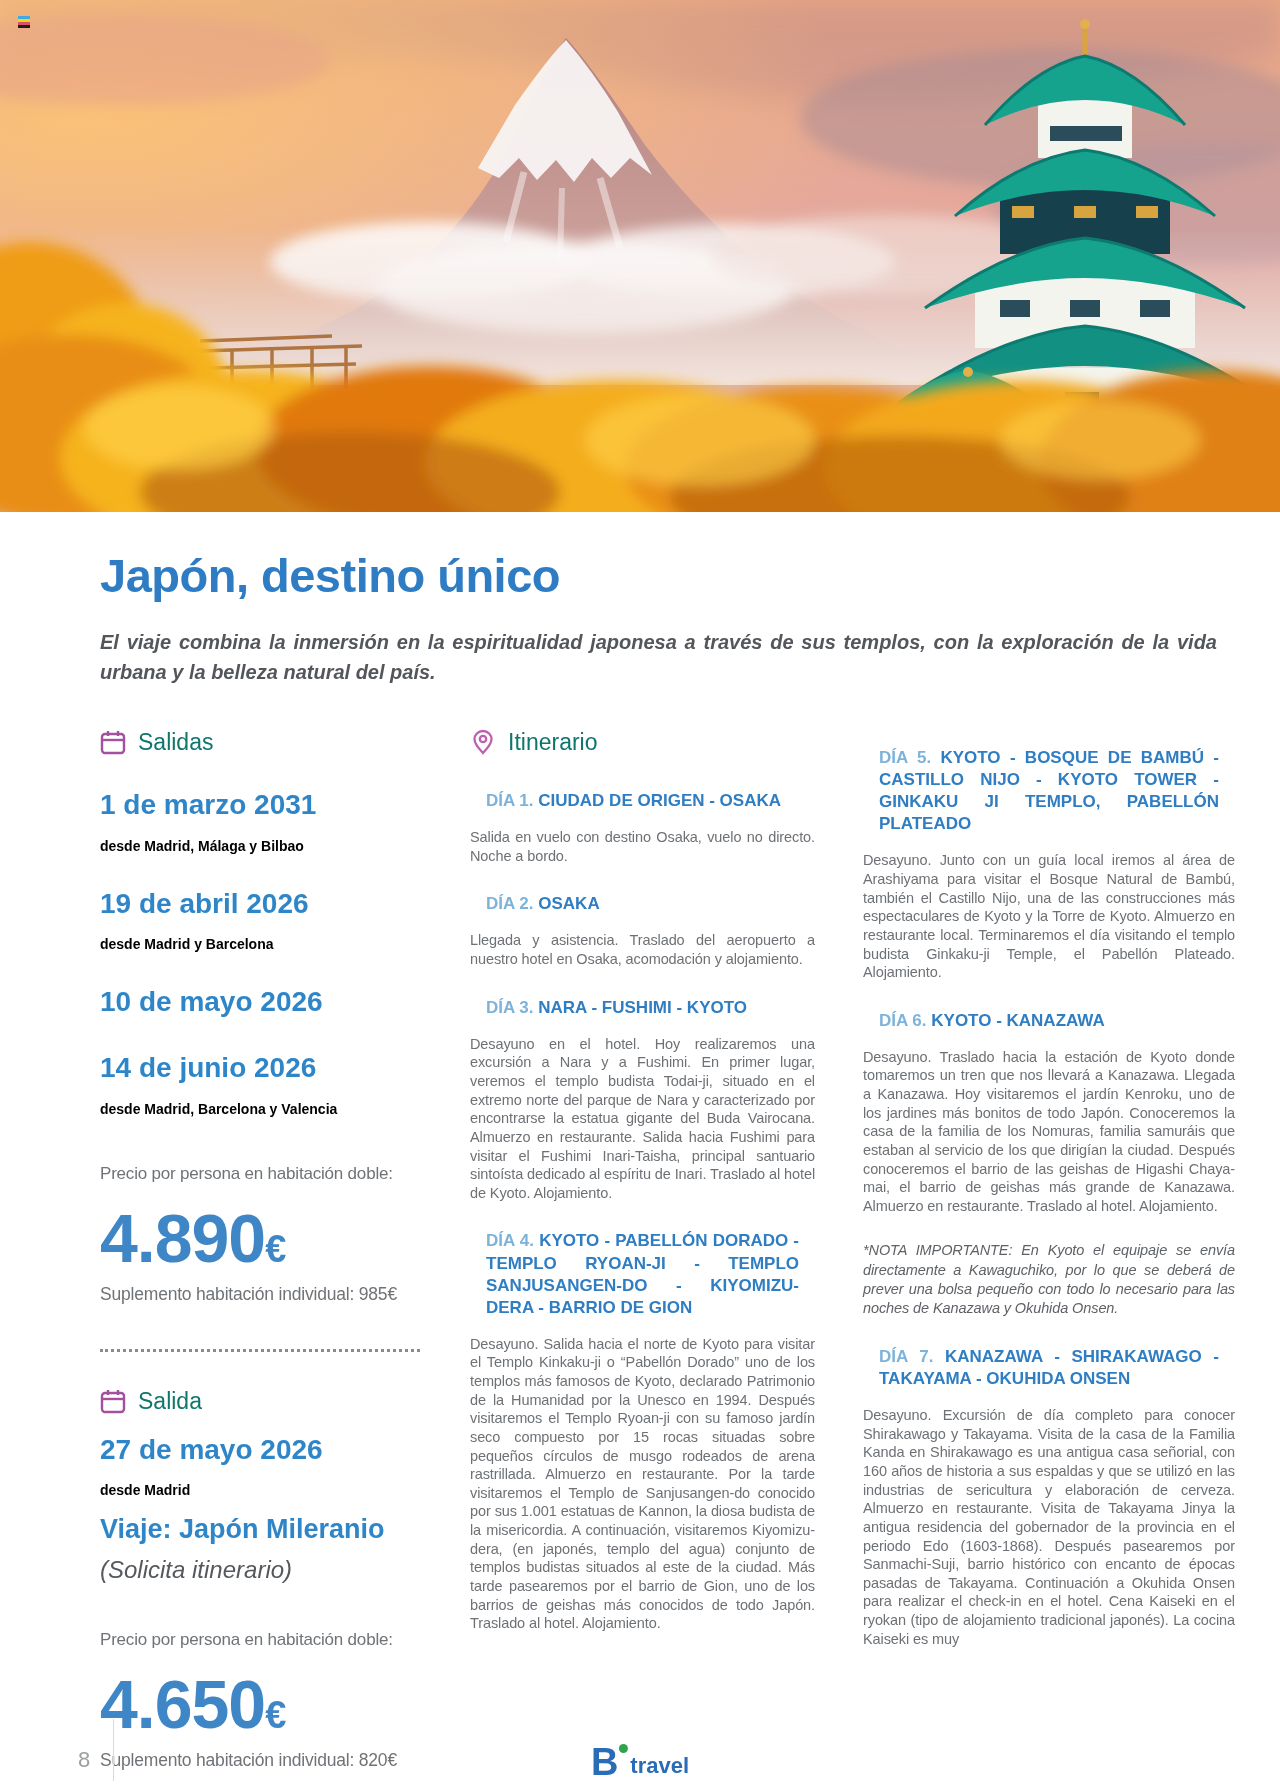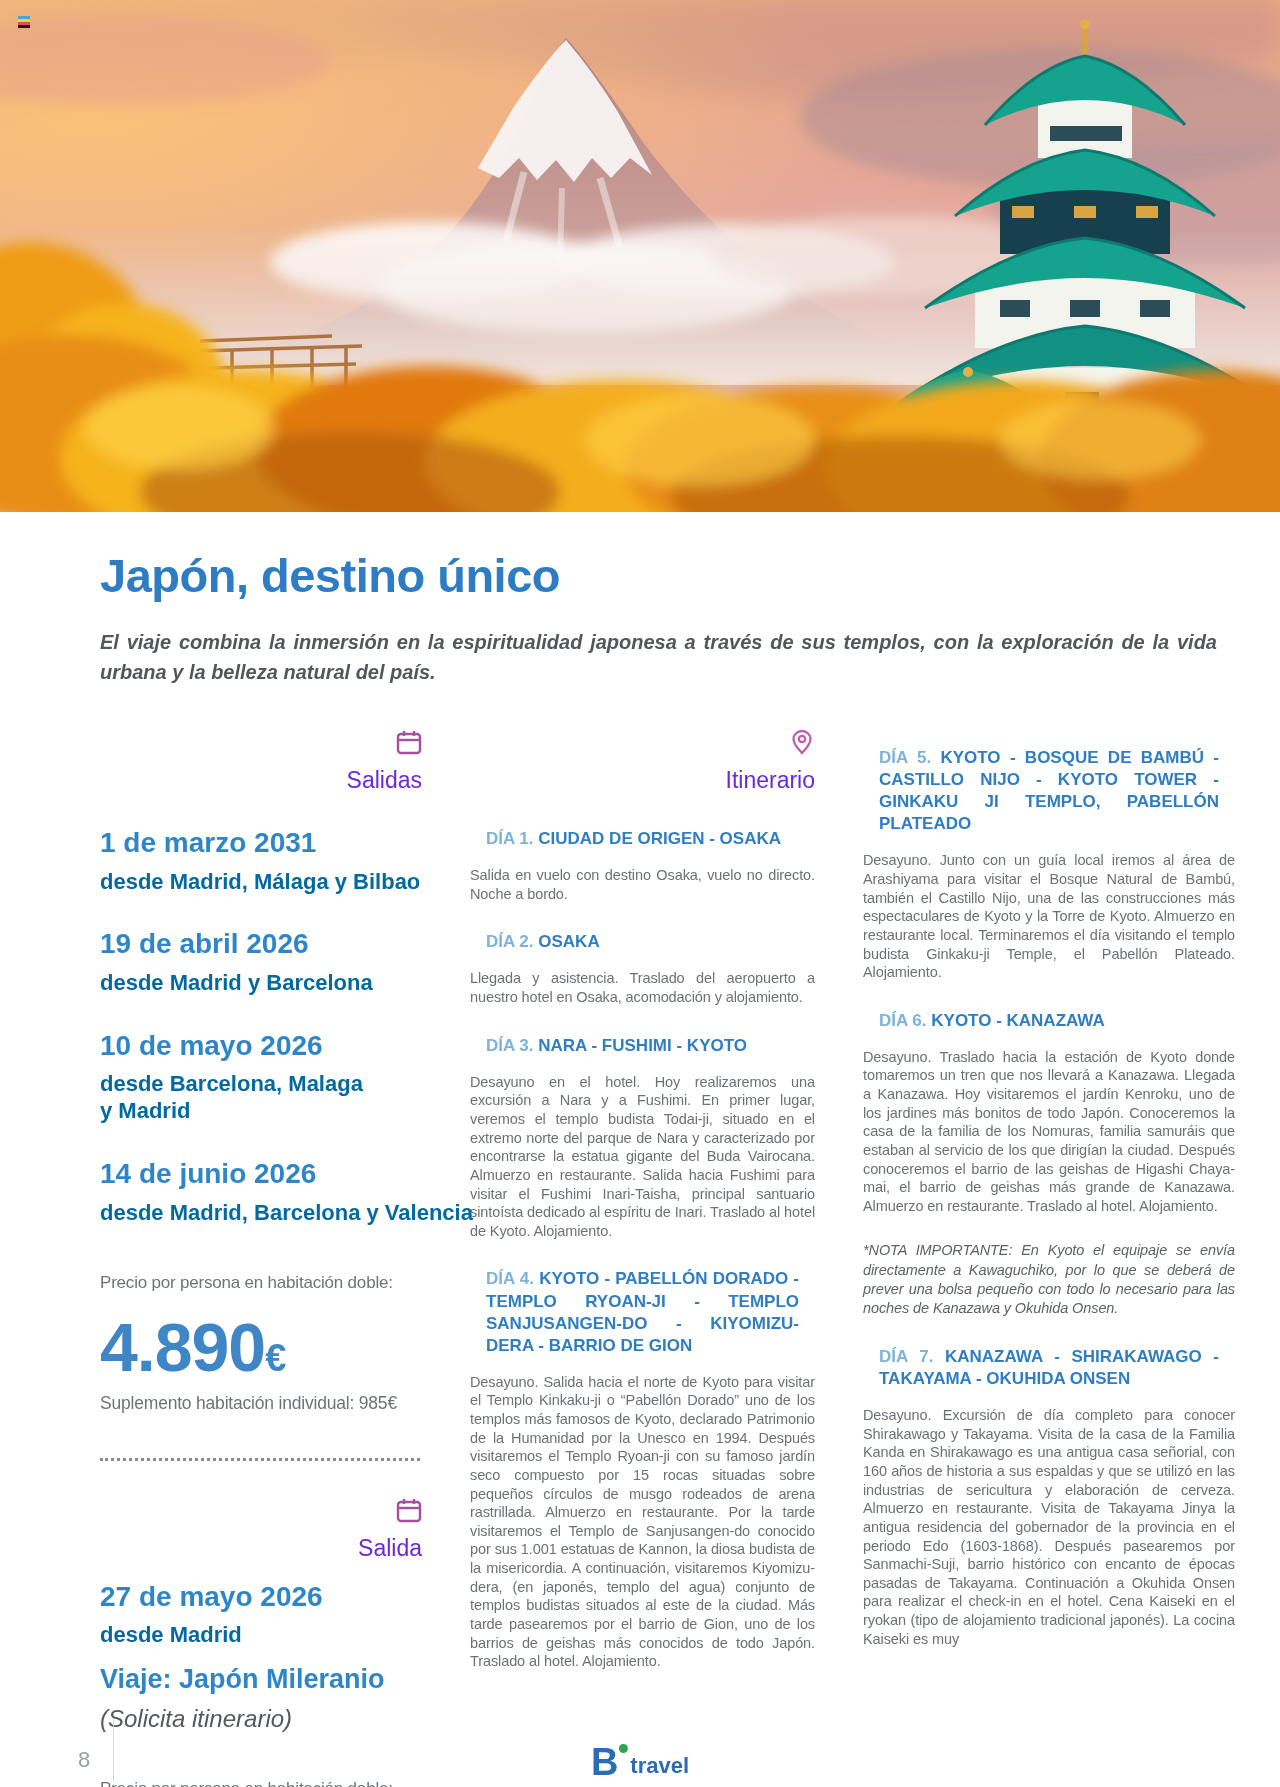--- a/index.html
+++ b/index.html
@@ -18,27 +18,27 @@
 
   
   .content{padding:0 63px 0 100px;}
   h1.title{margin:36px 0 0 0;font-size:47px;font-weight:bold;color:#2e7cc4;letter-spacing:-0.5px;}
   .intro{margin:24px 0 0 0;font-size:20px;font-weight:bold;font-style:italic;color:#53565a;
          line-height:1.5;text-align:justify;}
 
   .columns{display:grid;grid-template-columns:322px 345px 372px;column-gap:48px;margin-top:42px;}
 
   
-  .sec-label{display:flex;align-items:flex-end;gap:12px;font-size:23px;color:#6d28d9;flex-direction:column;}
+  .sec-label{display:flex;align-items:flex-start;gap:12px;font-size:23px;color:#0f766e;}
   .sec-label svg{flex:0 0 auto;}
 
   
   .dep{margin-top:32px;}
   .dep-date{font-size:28px;font-weight:bold;color:#2e86c8;line-height:1.2;}
-  .dep-from{font-size:22px;font-weight:bold;color:#0369a1;line-height:1.22;margin-top:9px;white-space:pre;}
+  .dep-from{font-size:14px;font-weight:bold;color:#000000;line-height:1.22;margin-top:16px;white-space:pre;}
   .price-label{margin-top:46px;font-size:17px;color:#6f7377;white-space:nowrap;letter-spacing:-0.2px;}
   .price{margin-top:20px;font-size:68px;font-weight:bold;color:#3f86c7;line-height:1;letter-spacing:-1px;}
   .price .eur{font-size:38px;font-weight:bold;}
   .supp{margin-top:12px;font-size:17.5px;color:#6f7377;white-space:nowrap;letter-spacing:-0.2px;}
   .dots{border-bottom:3px dotted #8f8798;margin:44px 2px 36px 0;}
   .dep2-date{margin-top:18px;}
   .trip{margin-top:14px;font-size:27px;font-weight:bold;color:#2e86c8;line-height:1.2;}
   .solicit{margin-top:10px;font-size:24px;font-style:italic;color:#55585c;}
 
   
@@ -208,22 +208,20 @@
         <div class="dep">
           <div class="dep-date">1 de marzo 2031</div>
           <div class="dep-from">desde Madrid, Málaga y Bilbao</div>
         </div>
         <div class="dep">
           <div class="dep-date">19 de abril 2026</div>
           <div class="dep-from">desde Madrid y Barcelona</div>
         </div>
         <div class="dep">
           <div class="dep-date">10 de mayo 2026</div>
-          <div class="dep-from">desde Barcelona, Malaga
-y Madrid</div>
         </div>
         <div class="dep">
           <div class="dep-date">14 de junio 2026</div>
           <div class="dep-from">desde Madrid, Barcelona y Valencia</div>
         </div>
 
         <div class="price-label">Precio por persona en habitación doble:</div>
         <div class="price"><span>4.890</span><span class="eur">€</span></div>
         <div class="supp">Suplemento habitación individual: 985€</div>
 

